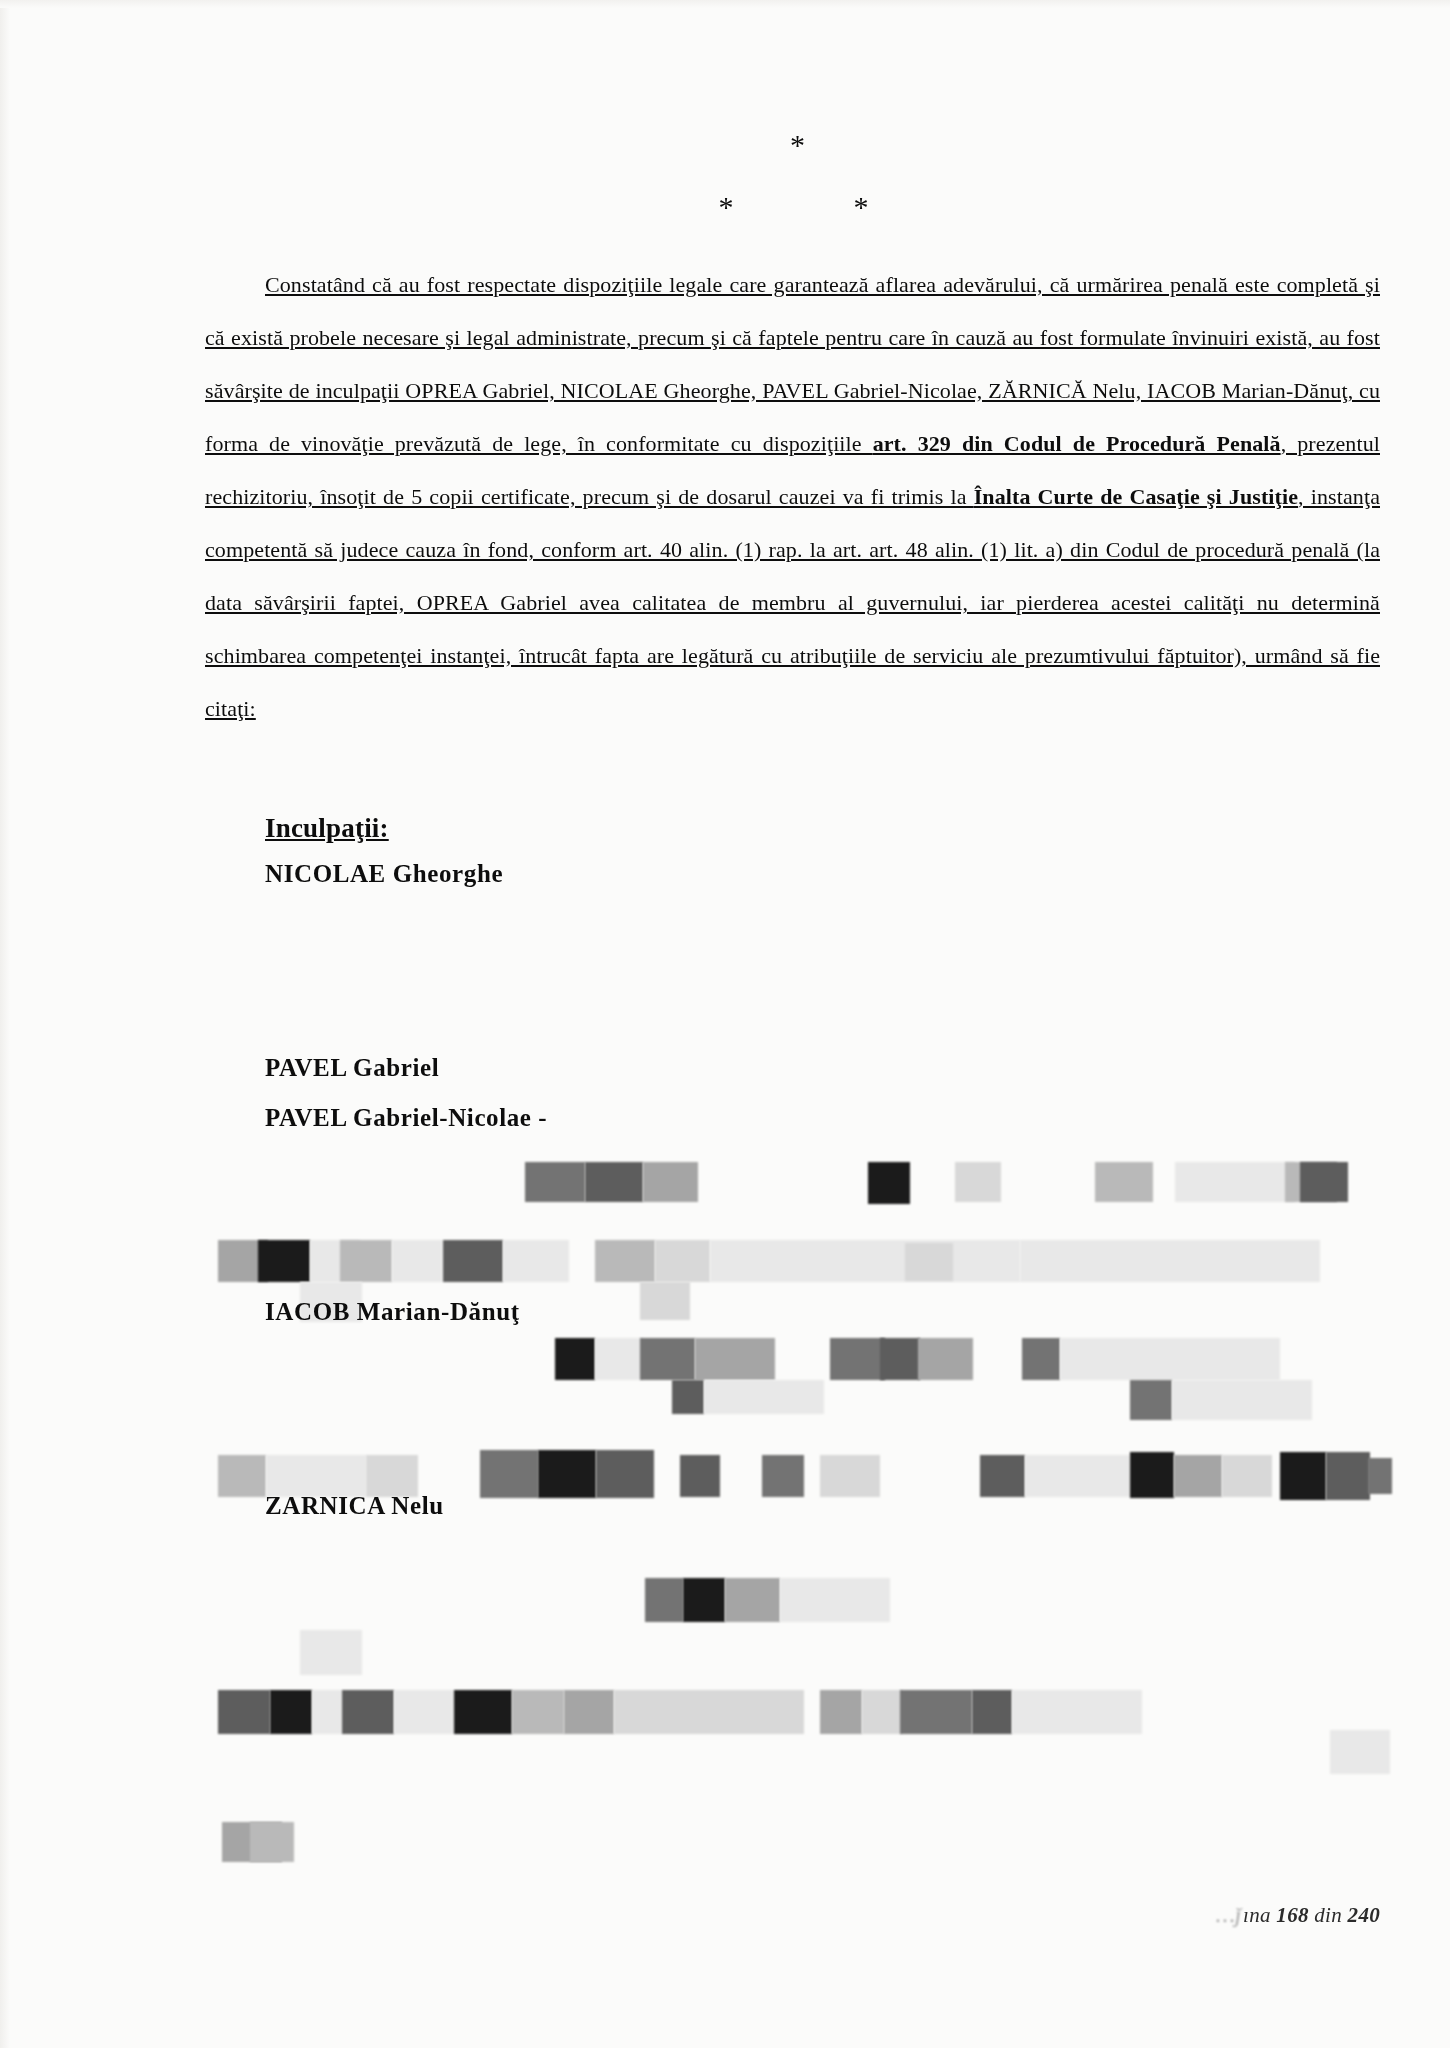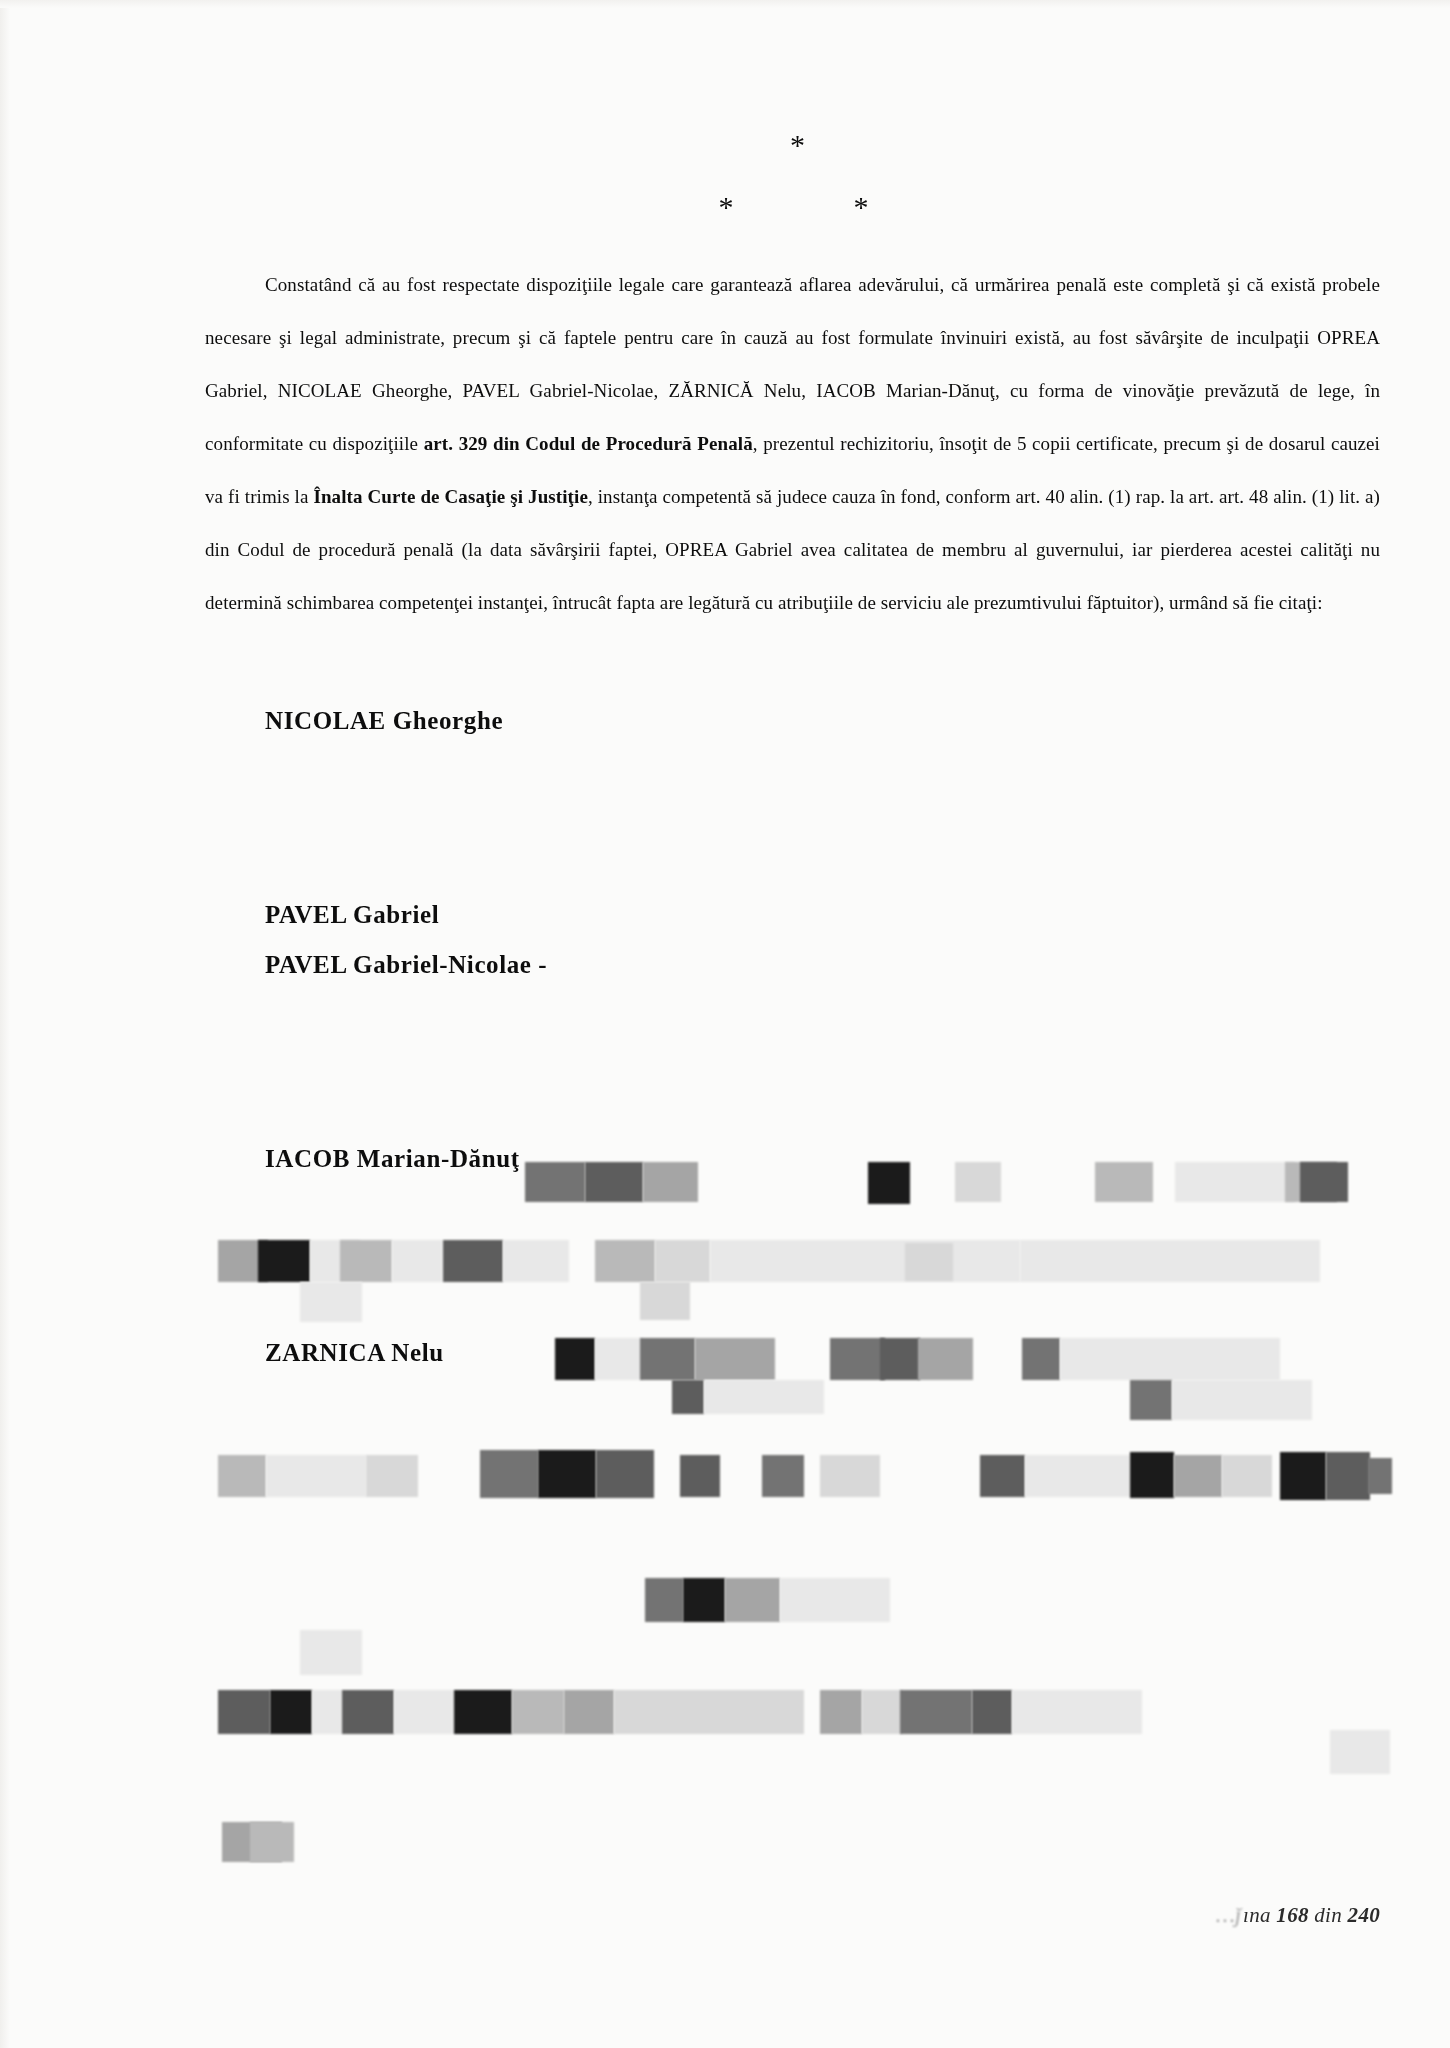--- a/index.html
+++ b/index.html
@@ -56,26 +56,27 @@
     justify-content: center;
     gap: 120px;
     font-size: 30px;
     line-height: 1;
     margin-top: 32px;
     margin-left: 2px;
   }
 
   .body-par {
     margin-top: 36px;
-    font-size: 19px;
+    font-size: 22px;
     line-height: 53px;
     text-align: justify;
     text-justify: inter-word;
     text-indent: 60px;
     letter-spacing: 0.1px;
+    text-decoration: underline;
   }
   .body-par b {
     font-weight: bold;
   }
 
   .list-block {
     margin-top: 78px;
     padding-left: 60px;
     position: relative;
   }
@@ -155,20 +156,21 @@
 
     <div class="asterisk-row-1">*</div>
     <div class="asterisk-row-2">
       <span>*</span>
       <span>*</span>
     </div>
 
     <p class="body-par"><span>Constatând că au fost respectate dispoziţiile legale care garantează aflarea adevărului, că urmărirea penală este completă şi că există probele necesare şi legal administrate, precum şi că faptele pentru care în cauză au fost formulate învinuiri există, au fost săvârşite de inculpaţii OPREA Gabriel, NICOLAE Gheorghe, PAVEL Gabriel-Nicolae, ZĂRNICĂ Nelu, IACOB Marian-Dănuţ, cu forma de vinovăţie prevăzută de lege, în conformitate cu dispoziţiile </span><b>art. 329 din Codul de Procedură Penală</b><span>, prezentul rechizitoriu, însoţit de 5 copii certificate, precum şi de dosarul cauzei va fi trimis la </span><b>Înalta Curte de Casaţie şi Justiţie</b><span>, instanţa competentă să judece cauza în fond, conform art. 40 alin. (1) rap. la art. art. 48 alin. (1) lit. a) din Codul de procedură penală (la data săvârşirii faptei, OPREA Gabriel avea calitatea de membru al guvernului, iar pierderea acestei calităţi nu determină schimbarea competenţei instanţei, întrucât fapta are legătură cu atribuţiile de serviciu ale prezumtivului făptuitor), urmând să fie citaţi:</span></p>
 
     <div class="list-block">
+      <div class="list-title">Inculpaţii:</div>
 
       <div class="person-row">
         <span class="person">NICOLAE  Gheorghe</span>
       </div>
       <div class="gap-lg"></div>
       <div class="gap-md"></div>
 
       <div class="person-row">
         <span class="person">PAVEL Gabriel</span>
       </div>

